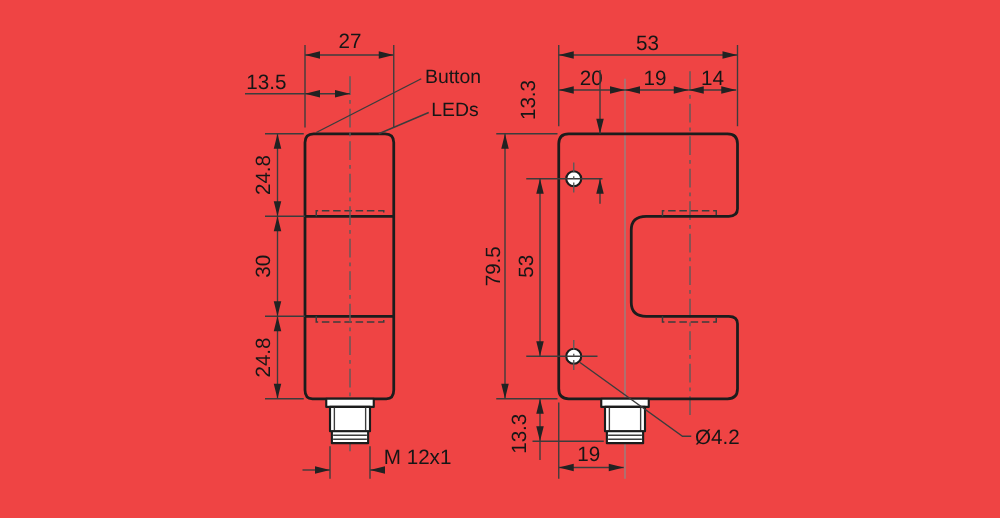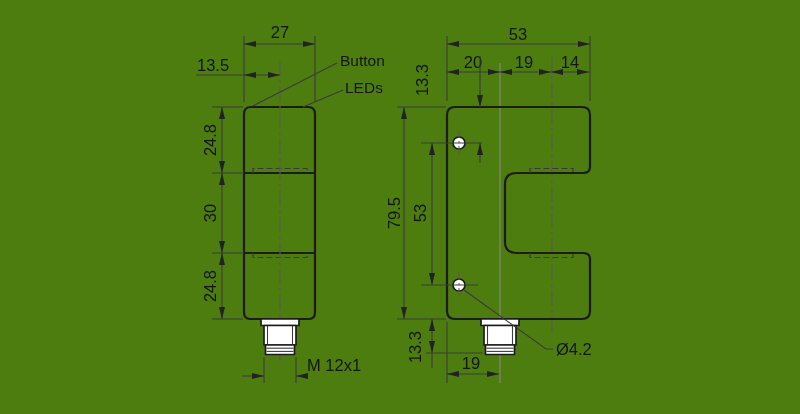--- a/index.html
+++ b/index.html
@@ -1,16 +1,16 @@
 <!DOCTYPE html>
 <html><head>
 <meta charset="utf-8">
 <style>
   html,body{margin:0;padding:0;background:#ffffff;}
-  .canvas{width:800px;height:414px;background:#4d7c0f;position:relative;overflow:hidden;}
+  .canvas{width:800px;height:414px;background:#ef4444;position:relative;overflow:hidden;}
   svg{display:block;}
   .outline{stroke:#1c1c1c;stroke-width:2.2;fill:none;stroke-linejoin:round;}
   .med{stroke:#1c1c1c;stroke-width:1.7;fill:#ffffff;stroke-linejoin:round;}
   .thin{stroke:#3c3c3c;stroke-width:1.1;fill:none;}
   .xthin{stroke:#8a8a8a;stroke-width:1;fill:none;}
   .cl{stroke:#5a5a5a;stroke-width:1.1;fill:none;stroke-dasharray:15 4 3 4;}
   .clh{stroke:#5a5a5a;stroke-width:1.1;fill:none;stroke-dasharray:8 3 2 3;}
   .hid{stroke:#3c3c3c;stroke-width:1.2;fill:none;stroke-dasharray:6 3;}
   .dtext{font:16.5px "Liberation Sans", sans-serif;fill:#161616;}
   .ltext{font:15.5px "Liberation Sans", sans-serif;fill:#161616;}

